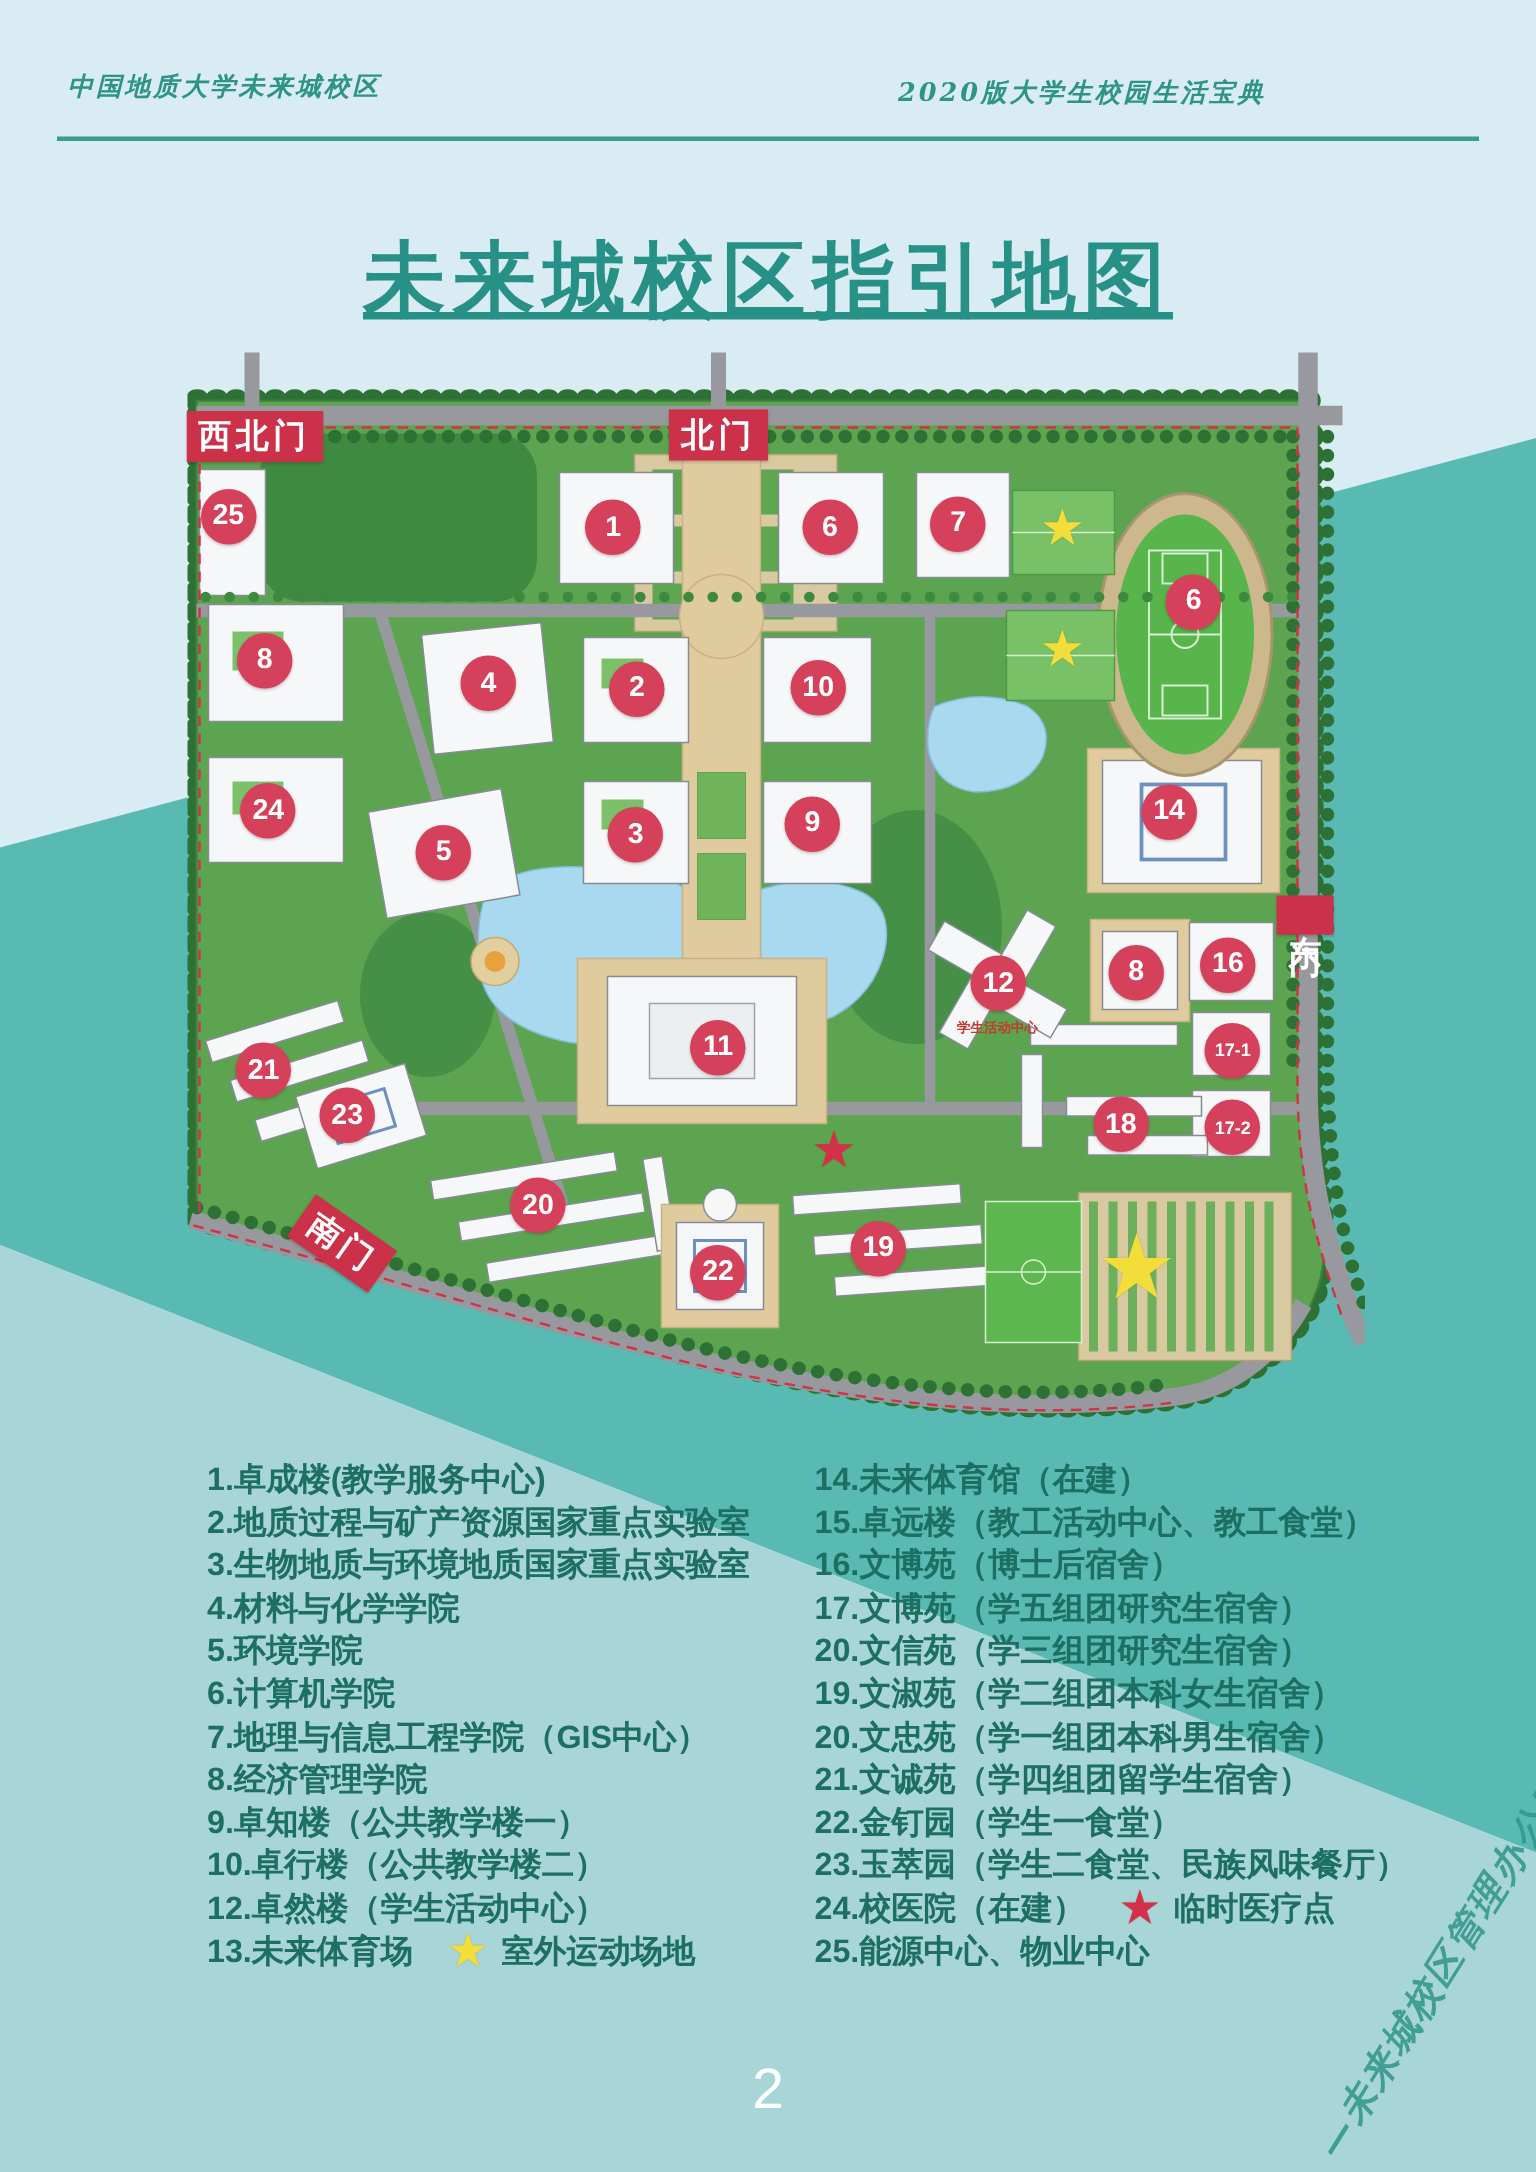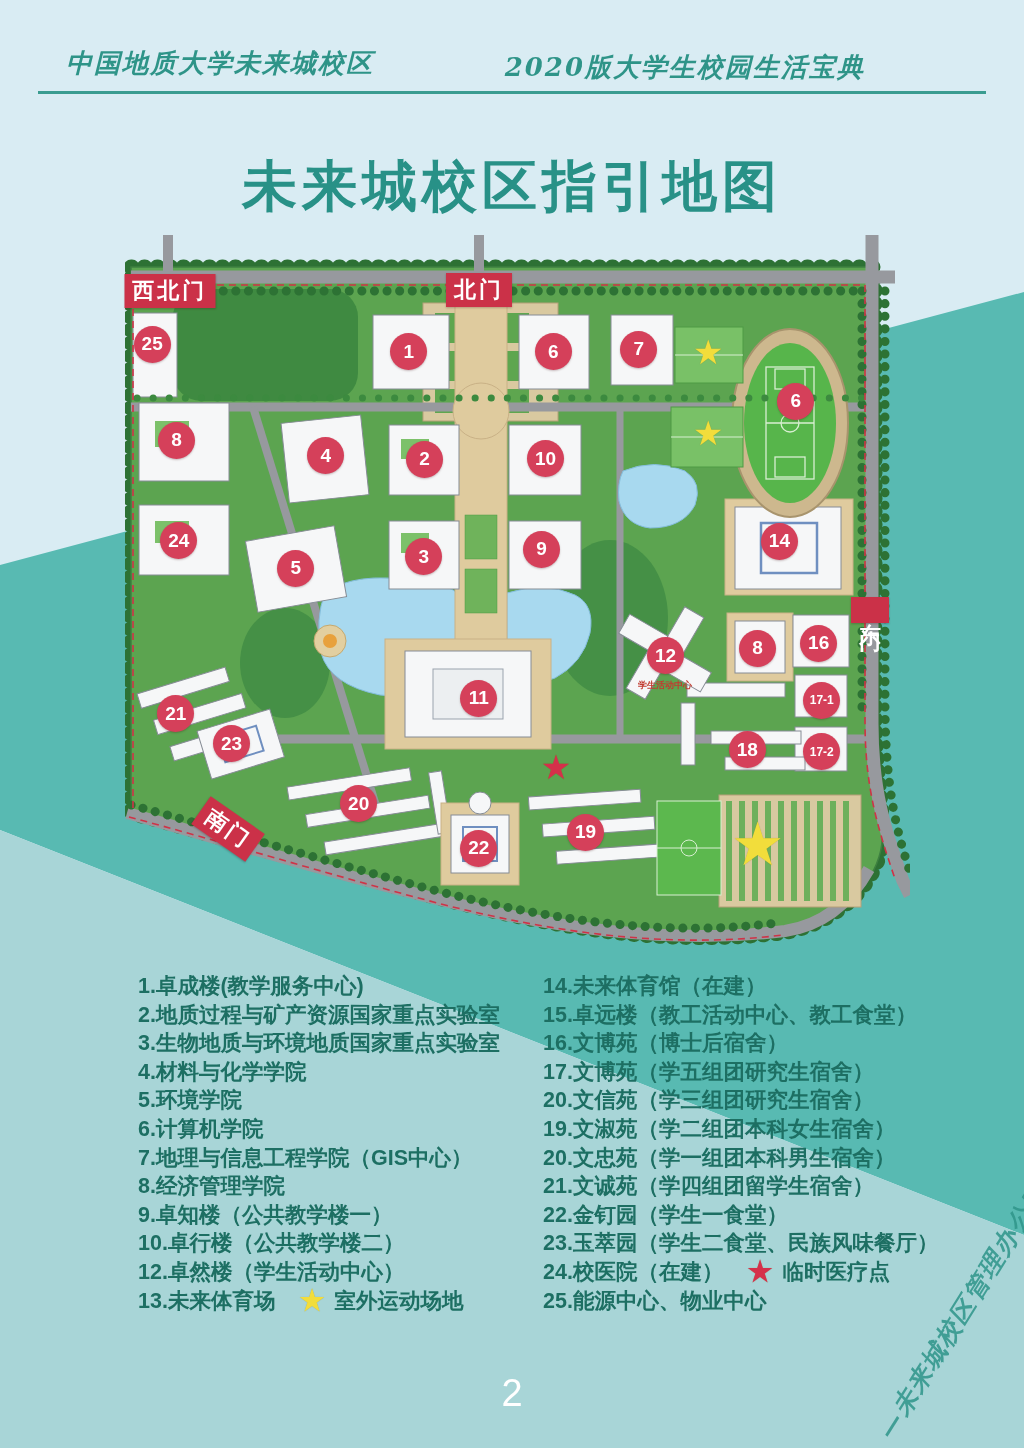--- a/index.html
+++ b/index.html
@@ -16,30 +16,30 @@
   }
   .band-light{
     position:absolute;left:0;top:0;width:1024px;height:1448px;
     background:#a8d5d7;
     clip-path:polygon(0 830px,1024px 1235px,1024px 1448px,0 1448px);
   }
   
   .hdr{
     position:absolute;top:46px;left:0;width:884px;height:34px;
     color:#2e9488;font-family:"DejaVu Serif", serif;
-    font-style:italic;font-weight:700;font-size:26px;letter-spacing:2px;margin-left:21px;
+    font-style:italic;font-weight:700;font-size:17px;letter-spacing:2px;
   }
   .hdr .l{position:absolute;left:45px;top:0;}
   .hdr .r{position:absolute;right:40px;top:4px;}
   .hdr-rule{
     position:absolute;top:91px;left:38px;width:948px;height:3px;background:#3a9c90;
   }
   .page-title{
     position:absolute;top:150px;left:0;width:1024px;text-align:center;
-    color:#289187;font-size:55px;font-weight:700;letter-spacing:5px;
+    color:#289187;font-size:55px;font-weight:700;letter-spacing:5px;text-decoration:underline;
   }
   
   .map{
     position:absolute;left:125px;top:233px;width:785px;height:733px;
   }
   .map svg{position:absolute;left:0;top:0;}
   .marker{
     position:absolute;width:37px;height:37px;margin:-18px 0 0 -18px;border-radius:50%;
     background:#d5405a;color:#fff;font-weight:700;font-size:19px;
     display:flex;align-items:center;justify-content:center;

